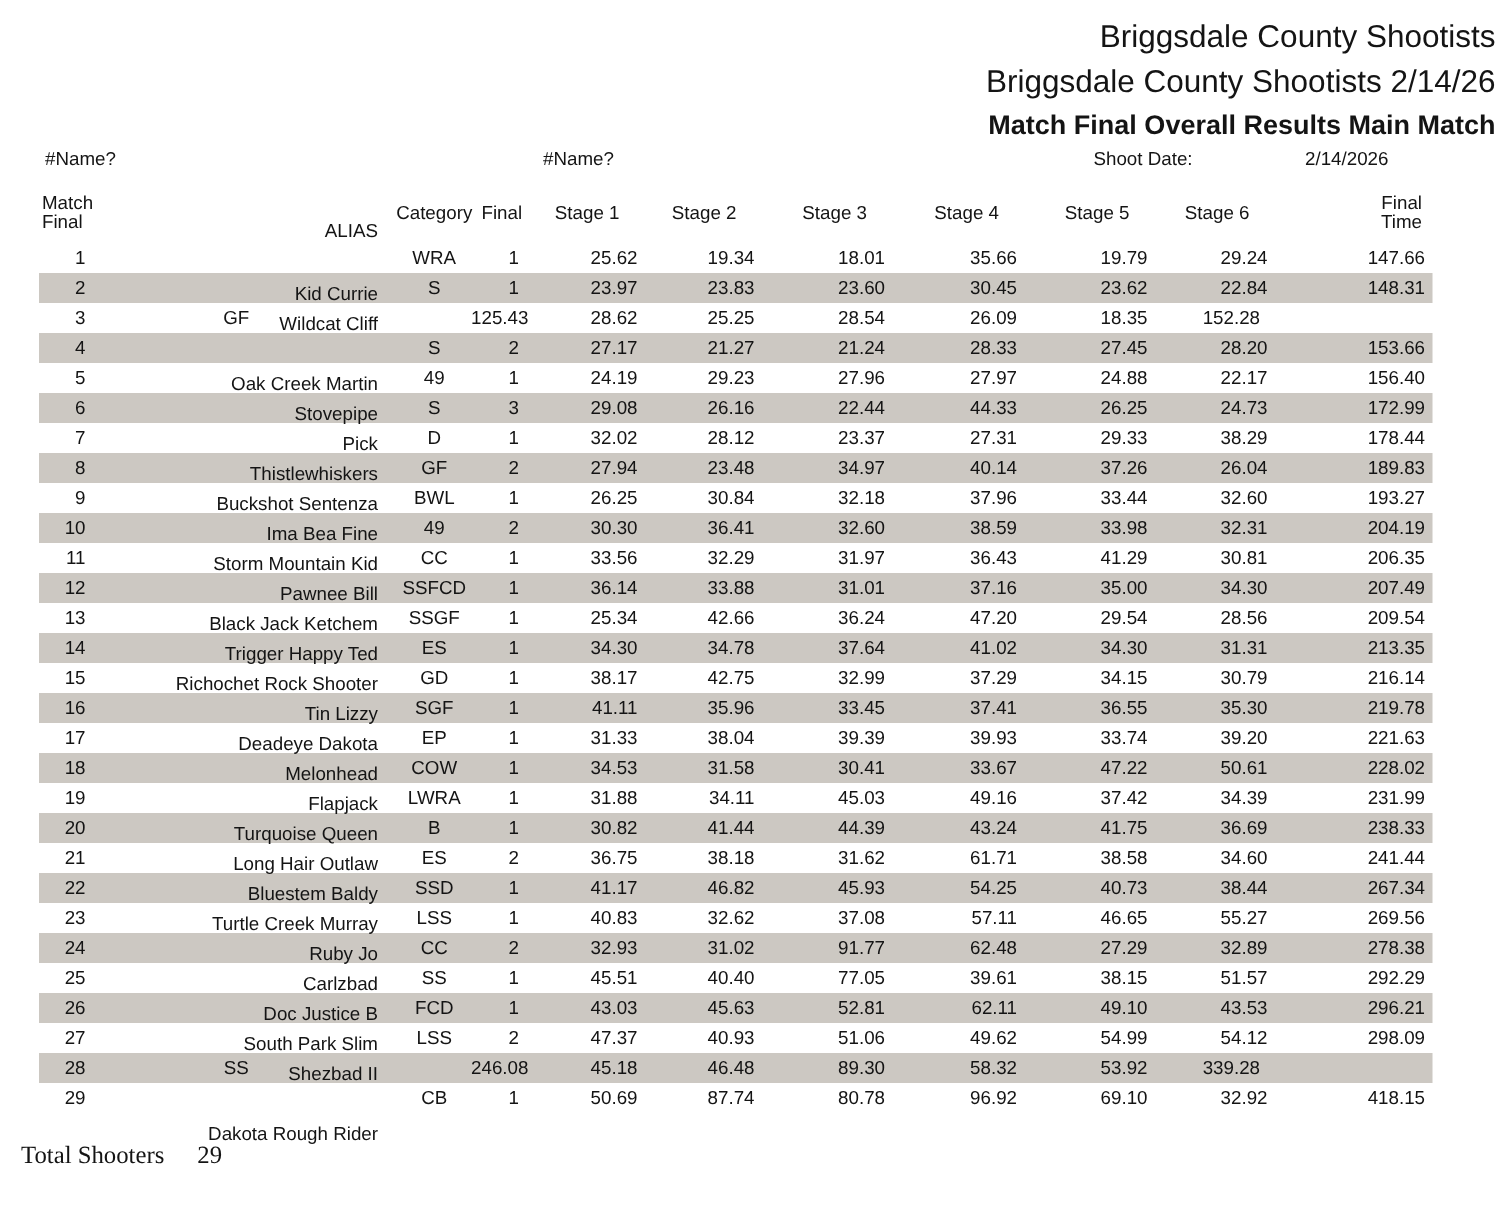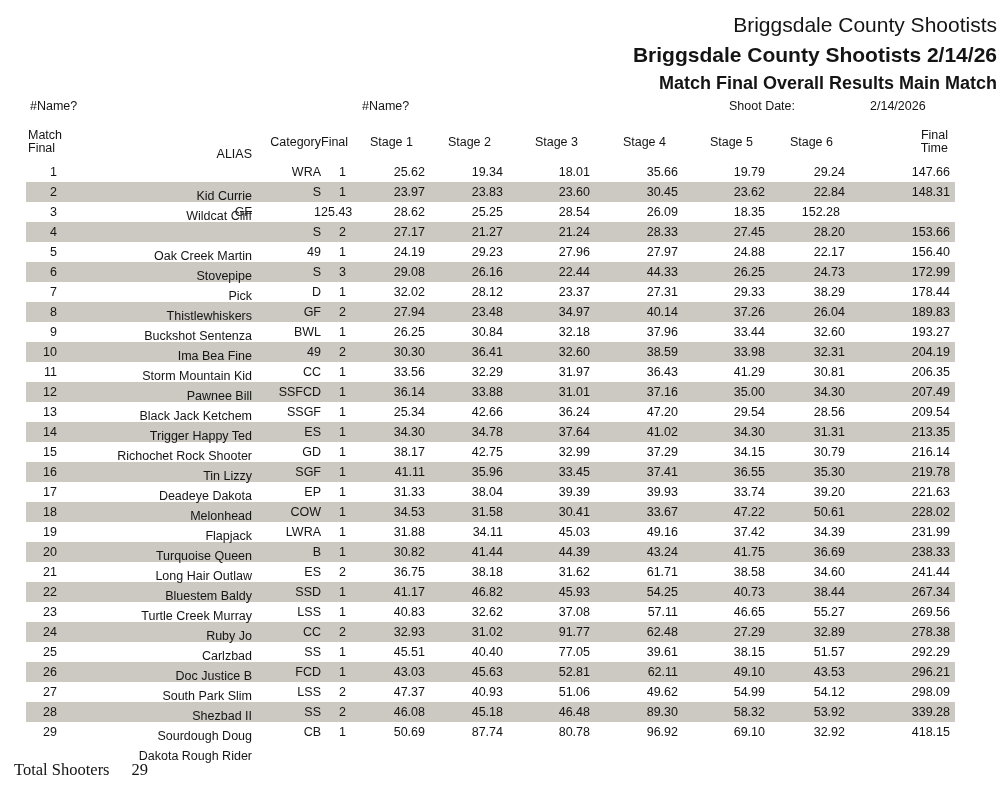--- a/index.html
+++ b/index.html
@@ -9,21 +9,21 @@
     font-family: "Liberation Sans", "DejaVu Sans", sans-serif;
     color: #141414;
     position: relative;
     overflow: hidden;
   }
   .report { position: absolute; inset: 0; background: #ffffff; }
 
   
   .titles { position: absolute; top: 10px; left: 0; width: 100%; text-align: right; }
   .title-club  { font-size: 21px; line-height: 30px; font-weight: 400; }
-  .title-event { font-size: 21px; line-height: 30px; font-weight: 700; }
+  .title-event { font-size: 21px; line-height: 30px; font-weight: 400; }
   .title-report{ font-size: 18px; line-height: 26px; font-weight: 700; }
 
   
   .info-row { position: absolute; top: 99px; left: 0; width: 100%; height: 15px; font-size: 12.5px; text-align: center; }
   .info-row span { position: absolute; white-space: nowrap; }
   .info-name-left   { left: 30px; }
   .info-name-center { left: 362px; }
   .info-shoot-label { left: 729px; }
   .info-shoot-value { left: 870px; }
 
@@ -33,21 +33,21 @@
     display: grid;
     grid-template-columns: 31px 195px 69px 25px 79px 78px 87px 88px 87px 80px 110px;
   }
   .hrow { height: 40px; align-items: center; }
   .row  { height: 20px; line-height: 20px; }
   .row.striped { background: #ccc8c2; }
 
   .cell { white-space: nowrap; overflow: visible; }
   .c-rank  { text-align: right; }
   .c-alias { text-align: right; padding-left: 11px; margin-top: 24px; }
-  .c-cat   { text-align: right; padding-left: 6px; }
+  .c-cat   { text-align: center; padding-left: 6px; }
   .c-final { text-align: right; }
   .c-num   { text-align: right; }
   .c-time  { text-align: right; padding-right: 5px; }
 
   .h-twoline { line-height: 13.5px; }
   .h-rank  { text-align: left; padding-left: 2px; }
   .h-stage { text-align: right; padding-right: 12px; }
   .h-final { text-align: right; }
   .h-time  { text-align: right; padding-right: 7px; }
 
@@ -439,21 +439,20 @@
           <div class="cell c-num">47.37</div>
           <div class="cell c-num">40.93</div>
           <div class="cell c-num">51.06</div>
           <div class="cell c-num">49.62</div>
           <div class="cell c-num">54.99</div>
           <div class="cell c-num">54.12</div>
           <div class="cell c-time">298.09</div>
         </div>
         <div class="row striped">
           <div class="cell c-rank">28</div>
-          <div class="cell c-alias">Sourdough Doug</div>
           <div class="cell c-cat">SS</div>
           <div class="cell c-final">2</div>
           <div class="cell c-num">46.08</div>
           <div class="cell c-num">45.18</div>
           <div class="cell c-num">46.48</div>
           <div class="cell c-num">89.30</div>
           <div class="cell c-num">58.32</div>
           <div class="cell c-num">53.92</div>
           <div class="cell c-time">339.28</div>
         </div>

